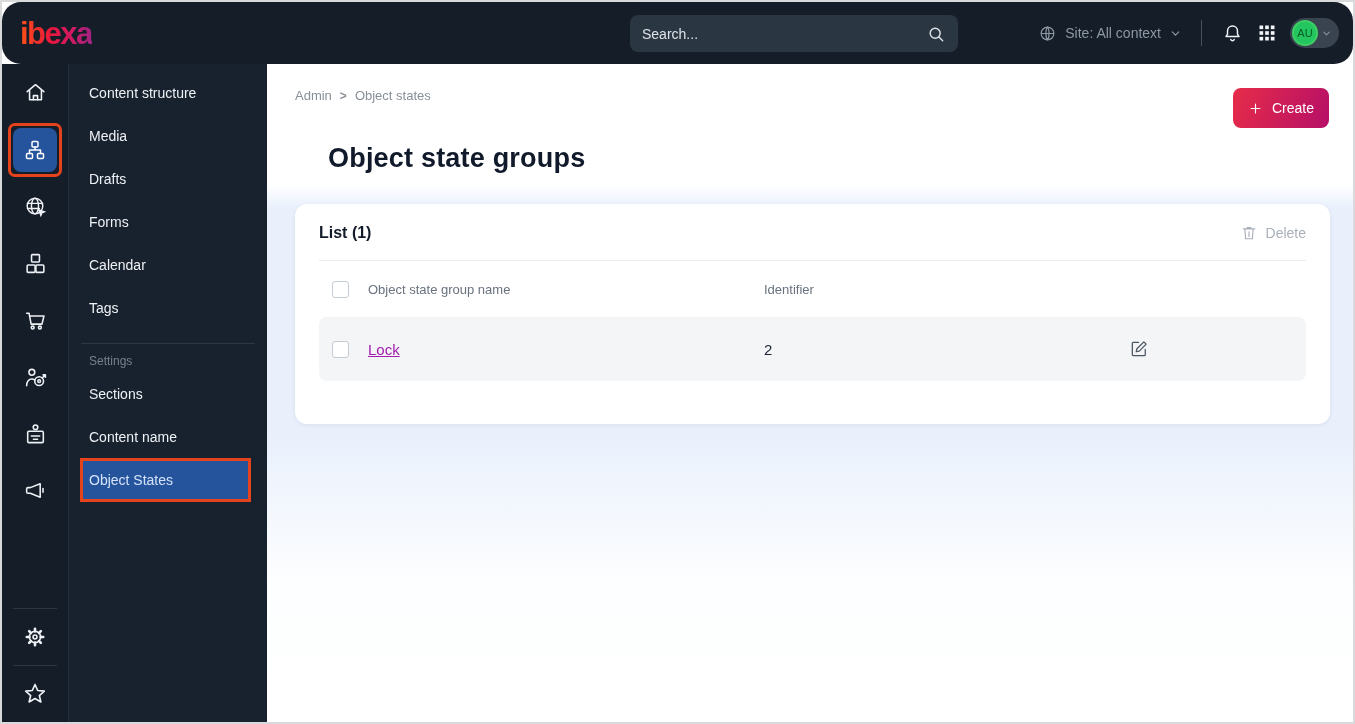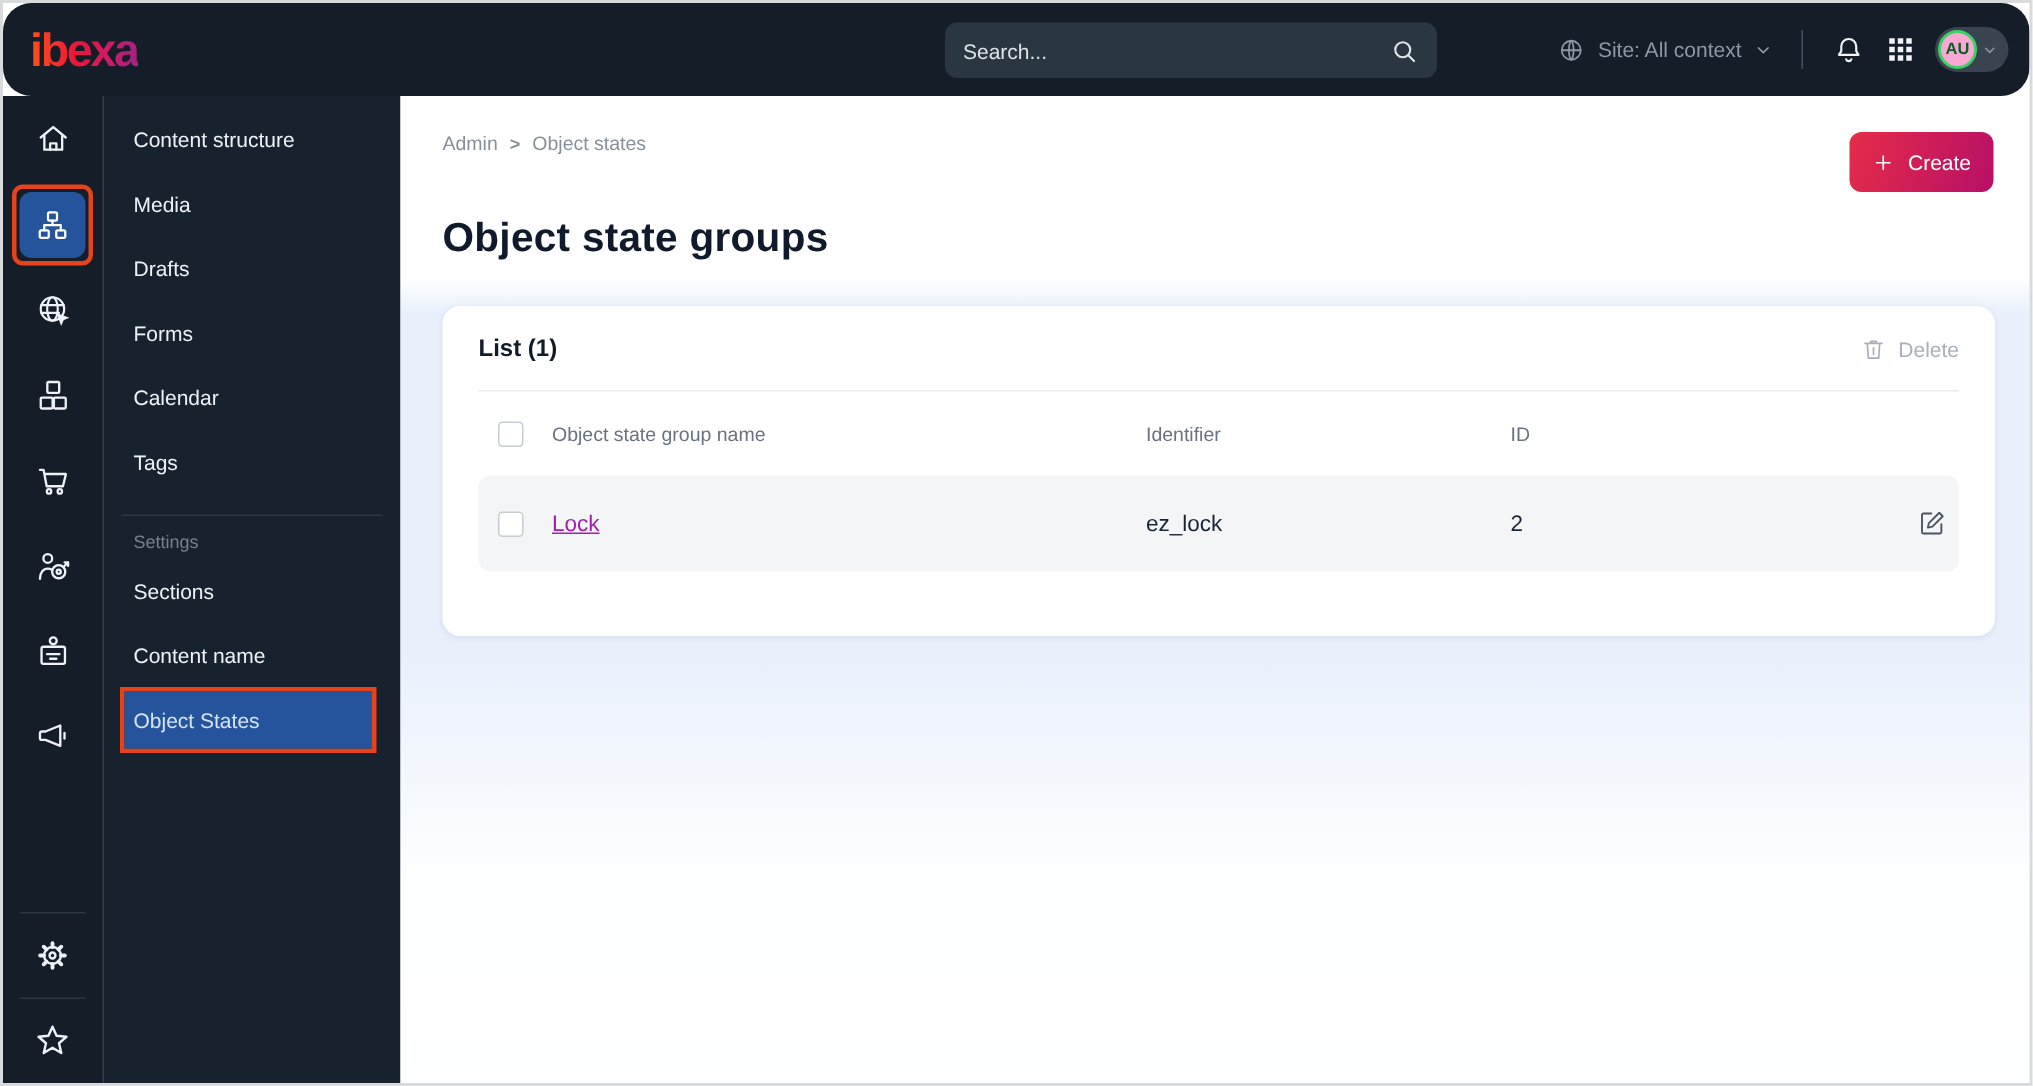--- a/index.html
+++ b/index.html
@@ -35,22 +35,22 @@
     display:flex; align-items:center; gap:13px;
   }
   .site-context{ display:flex; align-items:center; gap:8px; color:#8d98a5; font-size:14px; cursor:pointer; }
   .tb-divider{ width:1px; height:26px; background:#46525f; margin:0 6px; }
   .icon-btn{ display:flex; align-items:center; justify-content:center; cursor:pointer; }
   .avatar-pill{
     display:flex; align-items:center; gap:3px; background:#394450;
     border-radius:16px; padding:2px 7px 2px 2px; cursor:pointer;
   }
   .avatar-circle{
-    width:26px; height:26px; border-radius:50%; background:#f9a8d4;
-    border:2px solid #3ecf66; color:#0b5c26; font-size:11px; font-weight:700;
+    width:26px; height:26px; border-radius:50%; background:#22c55e;
+    border:2px solid #3ecf66; color:#0b5c26; font-size:11px; font-weight:400;
     display:flex; align-items:center; justify-content:center;
   }
   
   .body{ flex:1; display:flex; min-height:0; }
   .iconbar{
     width:67px; flex:0 0 67px; background:#141d28; border-right:1px solid #232e3a;
     display:flex; flex-direction:column; align-items:center;
   }
   .ib-item{ height:57px; display:flex; align-items:center; justify-content:center; width:100%; cursor:pointer; }
   .icon-annotation{ border:3px solid #e5431c; border-radius:7px; padding:2px; }
@@ -88,21 +88,21 @@
   .breadcrumb{ padding-top:24px; font-size:13px; color:#878f99; display:flex; gap:8px; align-items:center; }
   .breadcrumb .crumb{ cursor:pointer; }
   .breadcrumb .sep{ font-weight:700; font-size:12px; }
   .create-btn{
     position:absolute; top:24px; right:24px; width:96px; height:40px;
     border:none; border-radius:8px; cursor:pointer;
     background:linear-gradient(110deg,#e62c49 0%,#b60f67 100%);
     color:#fff; font-size:14px; font-family:inherit;
     display:flex; align-items:center; justify-content:center; gap:9px;margin-left:19px;
   }
-  .page-title{ margin-top:40px; font-size:27px; font-weight:700; color:#111a2b; letter-spacing:.2px; }
+  .page-title{ margin-top:40px; font-size:27px; font-weight:700; color:#111a2b; letter-spacing:.2px;margin-left:33px; }
   .card{
     margin-top:30px; background:#fff; border-radius:12px;
     box-shadow:0 1px 4px rgba(20,30,60,.08);
     padding:20px 24px 24px 24px; height:220px;
   }
   .card-header{ display:flex; align-items:center; justify-content:space-between;text-align:right; }
   .card-title{ font-size:16px; font-weight:700; color:#121b29; }
   .delete-btn{ display:flex; align-items:center; gap:8px; color:#a9b0ba; font-size:14px; cursor:default; }
   .card-divider{ height:1px; background:#e9ebef; margin-top:18px; }
   .trow{
@@ -337,30 +337,28 @@
             </span>
             <span>Delete</span>
           </div>
         </div>
         <div class="card-divider"></div>
 
         <div class="trow thead">
           <span class="checkbox"></span>
           <span class="cell-name">Object state group name</span>
           <span>Identifier</span>
-          <span>ID</span>
           <span></span>
         </div>
 
         <div class="trow tdata">
           <span class="checkbox"></span>
           <span class="cell-name">
             <a class="row-link">Lock</a>
           </span>
-          <span>ez_lock</span>
           <span>2</span>
           <span class="edit-btn">
             <svg width="20" height="20" viewBox="0 0 24 24" fill="none" stroke="#4a5562" stroke-width="1.5" stroke-linecap="round" stroke-linejoin="round">
               <path d="M19.5 12.5v6.3a1.2 1.2 0 01-1.2 1.2H5.2A1.2 1.2 0 014 18.8V5.2A1.2 1.2 0 015.2 4h6.3"></path>
               <path d="M17.8 3.4l2.8 2.8-8.3 8.3-3.6.8.8-3.6z"></path>
             </svg>
           </span>
         </div>
       </div>
     </div>

